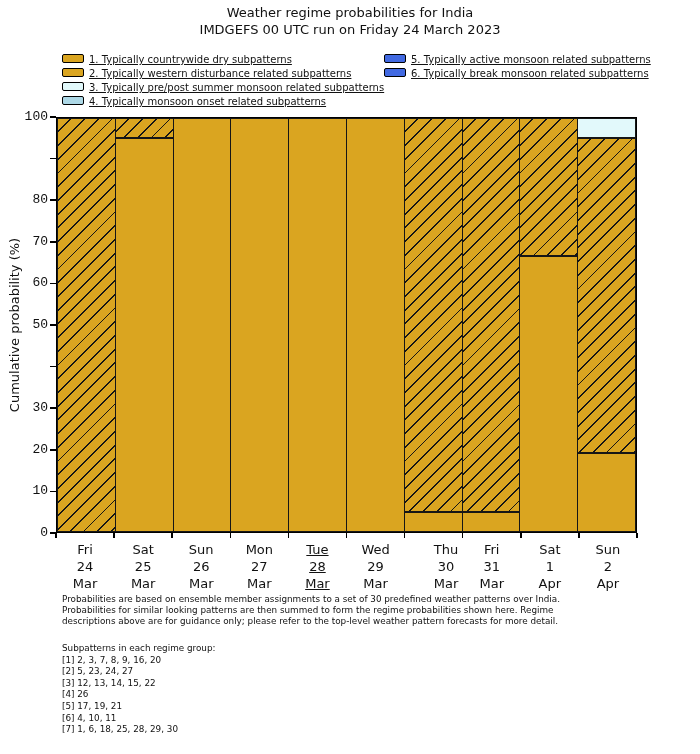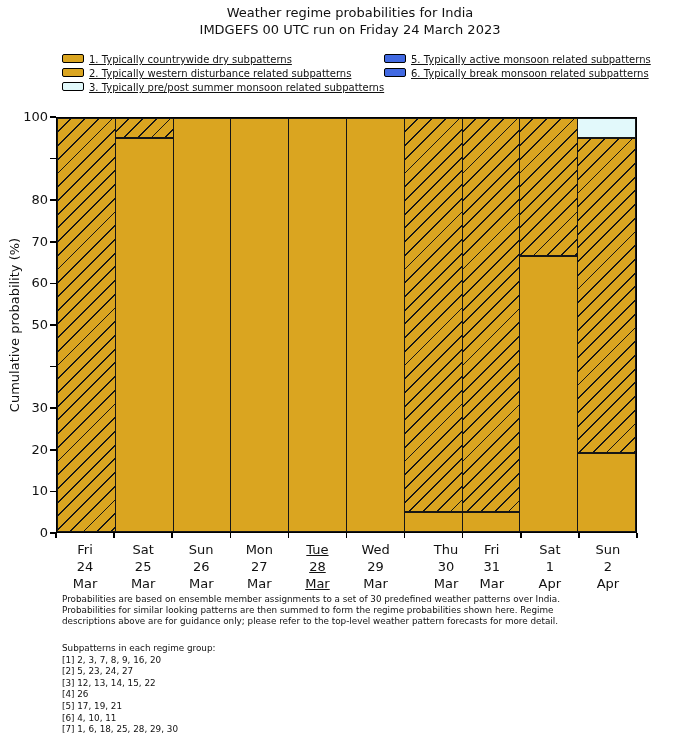--- a/index.html
+++ b/index.html
@@ -19,21 +19,21 @@
   .hatch-sm{background-image:repeating-linear-gradient(135deg,rgba(0,0,0,0) 0,rgba(0,0,0,0) 2.8px,#000 2.8px,#000 3.9px);}
 
   #plot{position:absolute;left:56px;top:117px;width:581px;height:416px;
         border:1.5px solid #000;box-sizing:border-box;background:#fff;}
   #bars{position:absolute;left:0;top:0;right:0;bottom:0;display:flex;}
   .bar-slot{flex:1 1 0;display:flex;flex-direction:column-reverse;}
   .bar-slot + .bar-slot{margin-left:-1px;}
   .seg{width:100%;box-sizing:border-box;border:1px solid #161616;}
   .seg-hatch{background-image:repeating-linear-gradient(135deg,rgba(0,0,0,0) 0,rgba(0,0,0,0) 8.4px,#161616 8.4px,#161616 9.7px);}
 
-  .ytick-label{position:absolute;left:0;width:48px;text-align:right;font-size:13px;color:#111;}
+  .ytick-label{position:absolute;left:0;width:48px;text-align:right;font-size:13px;color:#111;font-family:Liberation Mono, monospace;}
   .ytick-mark{position:absolute;left:50px;width:6px;height:1.5px;background:#000;}
   .xtick-mark{position:absolute;top:533px;width:1.5px;height:5px;background:#000;}
   .xtick-label{position:absolute;top:541px;text-align:center;font-size:13px;line-height:17px;white-space:pre-line;color:#111;}
 
   #y-axis-title{position:absolute;left:14px;top:325px;transform:translate(-50%,-50%) rotate(-90deg);
     white-space:nowrap;font-size:13px;color:#111;}
 
   #footer-note{position:absolute;left:62px;top:594px;font-size:8.8px;line-height:11.2px;color:#111;white-space:nowrap;}
   #subpatterns{position:absolute;left:62px;top:643px;font-size:8.8px;line-height:11.6px;color:#111;white-space:nowrap;}
 </style>
@@ -50,20 +50,24 @@
       <span class="swatch" style="background: rgb(218, 165, 32);"></span>
       <span>1. Typically countrywide dry subpatterns</span>
     </div>
     <div class="legend-item">
       <span class="swatch hatch-sm" style="background: rgb(218, 165, 32);"></span>
       <span>2. Typically western disturbance related subpatterns</span>
     </div>
     <div class="legend-item">
       <span class="swatch" style="background: rgb(226, 249, 251);"></span>
       <span>3. Typically pre/post summer monsoon related subpatterns</span>
+    </div>
+    <div class="legend-item">
+      <span class="swatch" style="background: rgb(173, 216, 230);"></span>
+      <span>4. Typically monsoon onset related subpatterns</span>
     </div>
   </div>
 <div id="legend-right" class="legend-col">
     <div class="legend-item">
       <span class="swatch" style="background: rgb(65, 105, 225);"></span>
       <span>5. Typically active monsoon related subpatterns</span>
     </div>
     <div class="legend-item">
       <span class="swatch hatch-sm" style="background: rgb(65, 105, 225);"></span>
       <span>6. Typically break monsoon related subpatterns</span>

